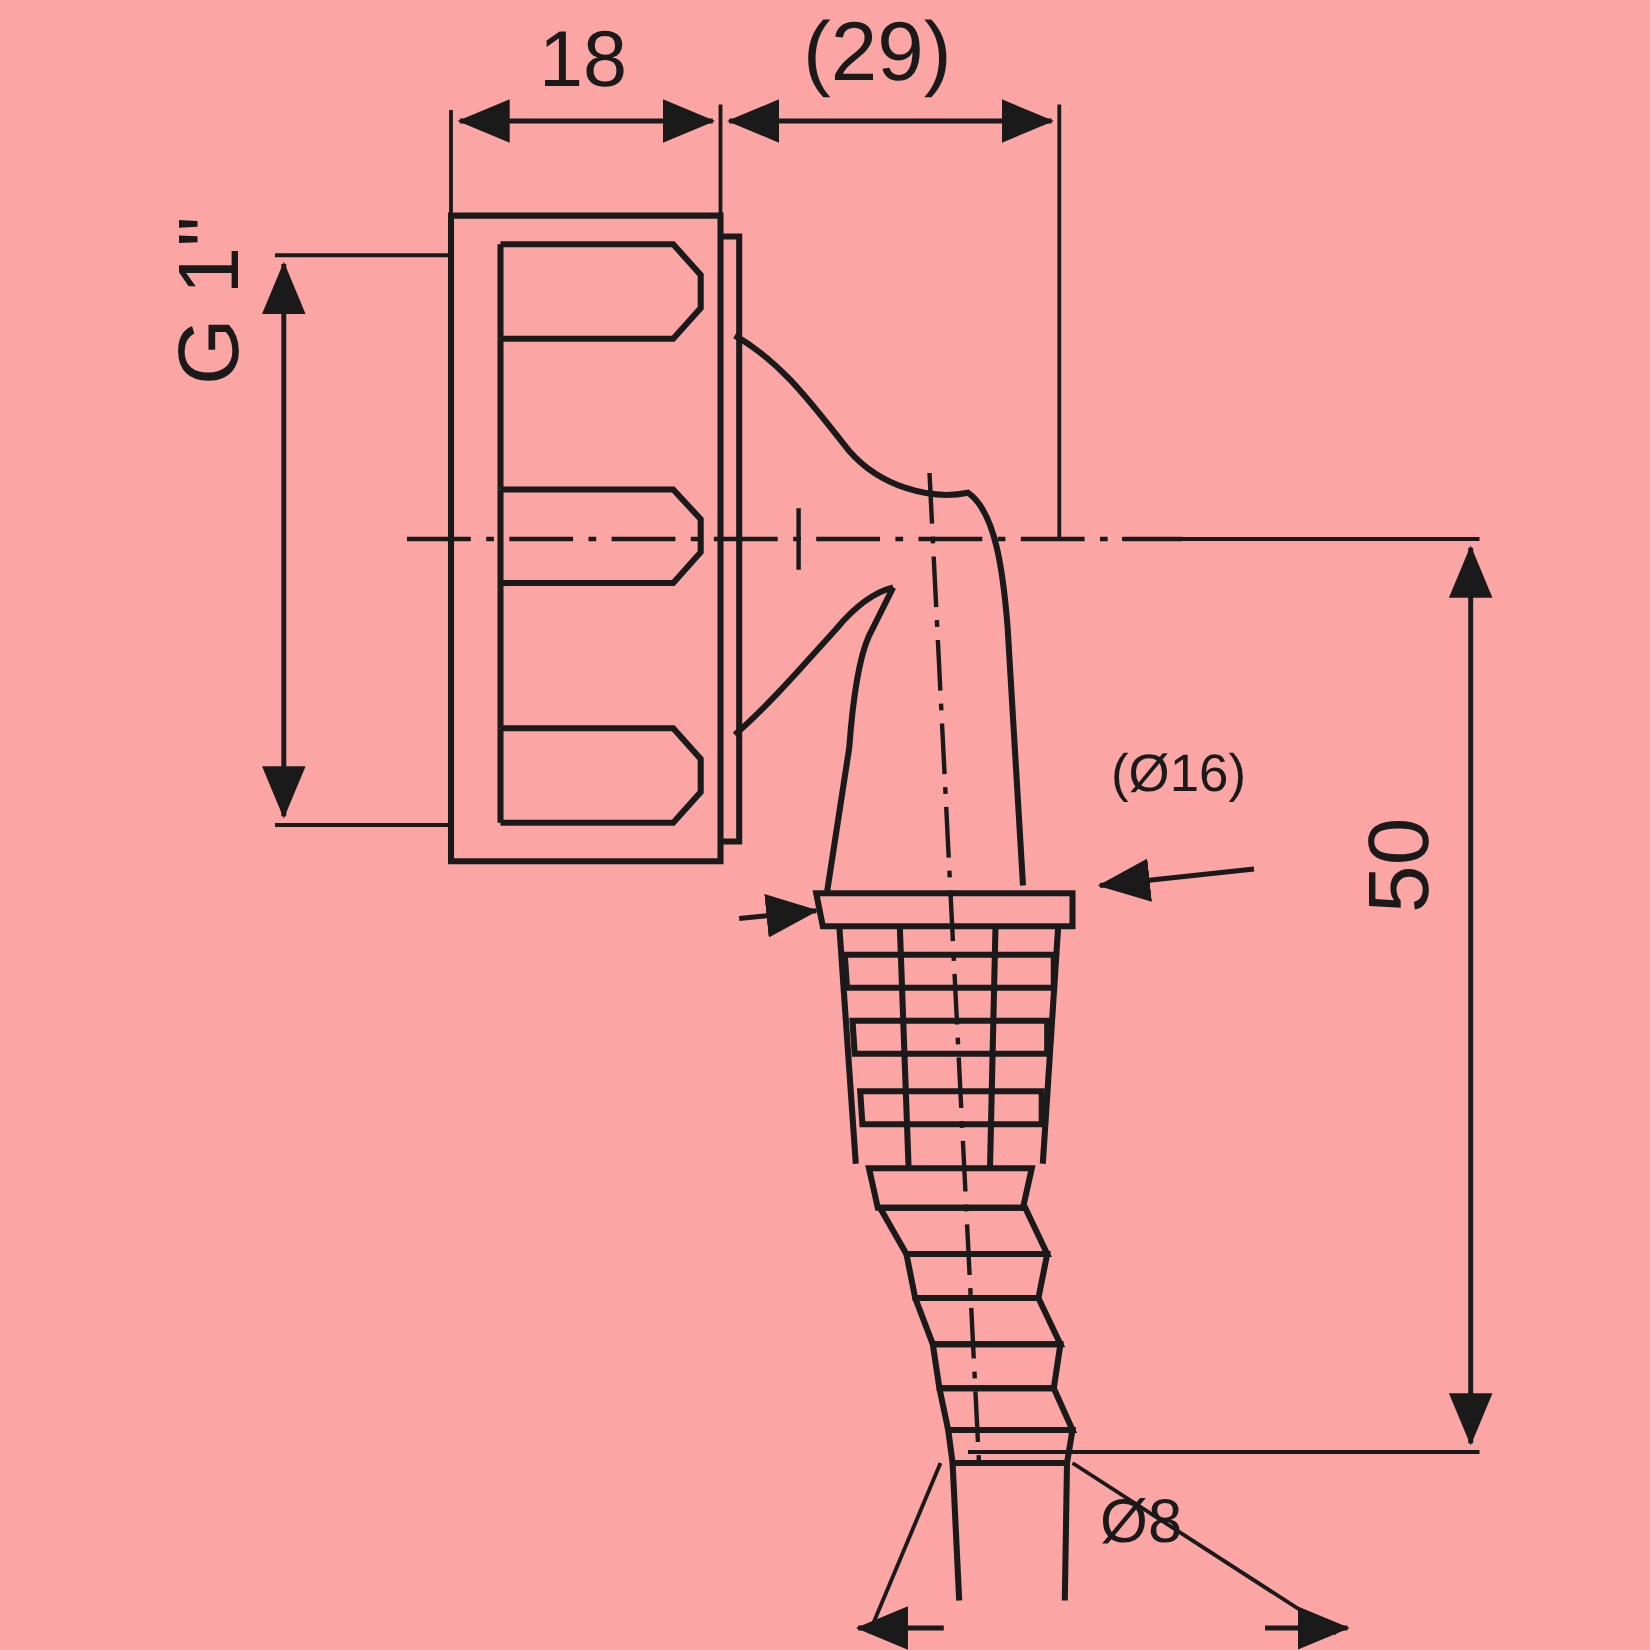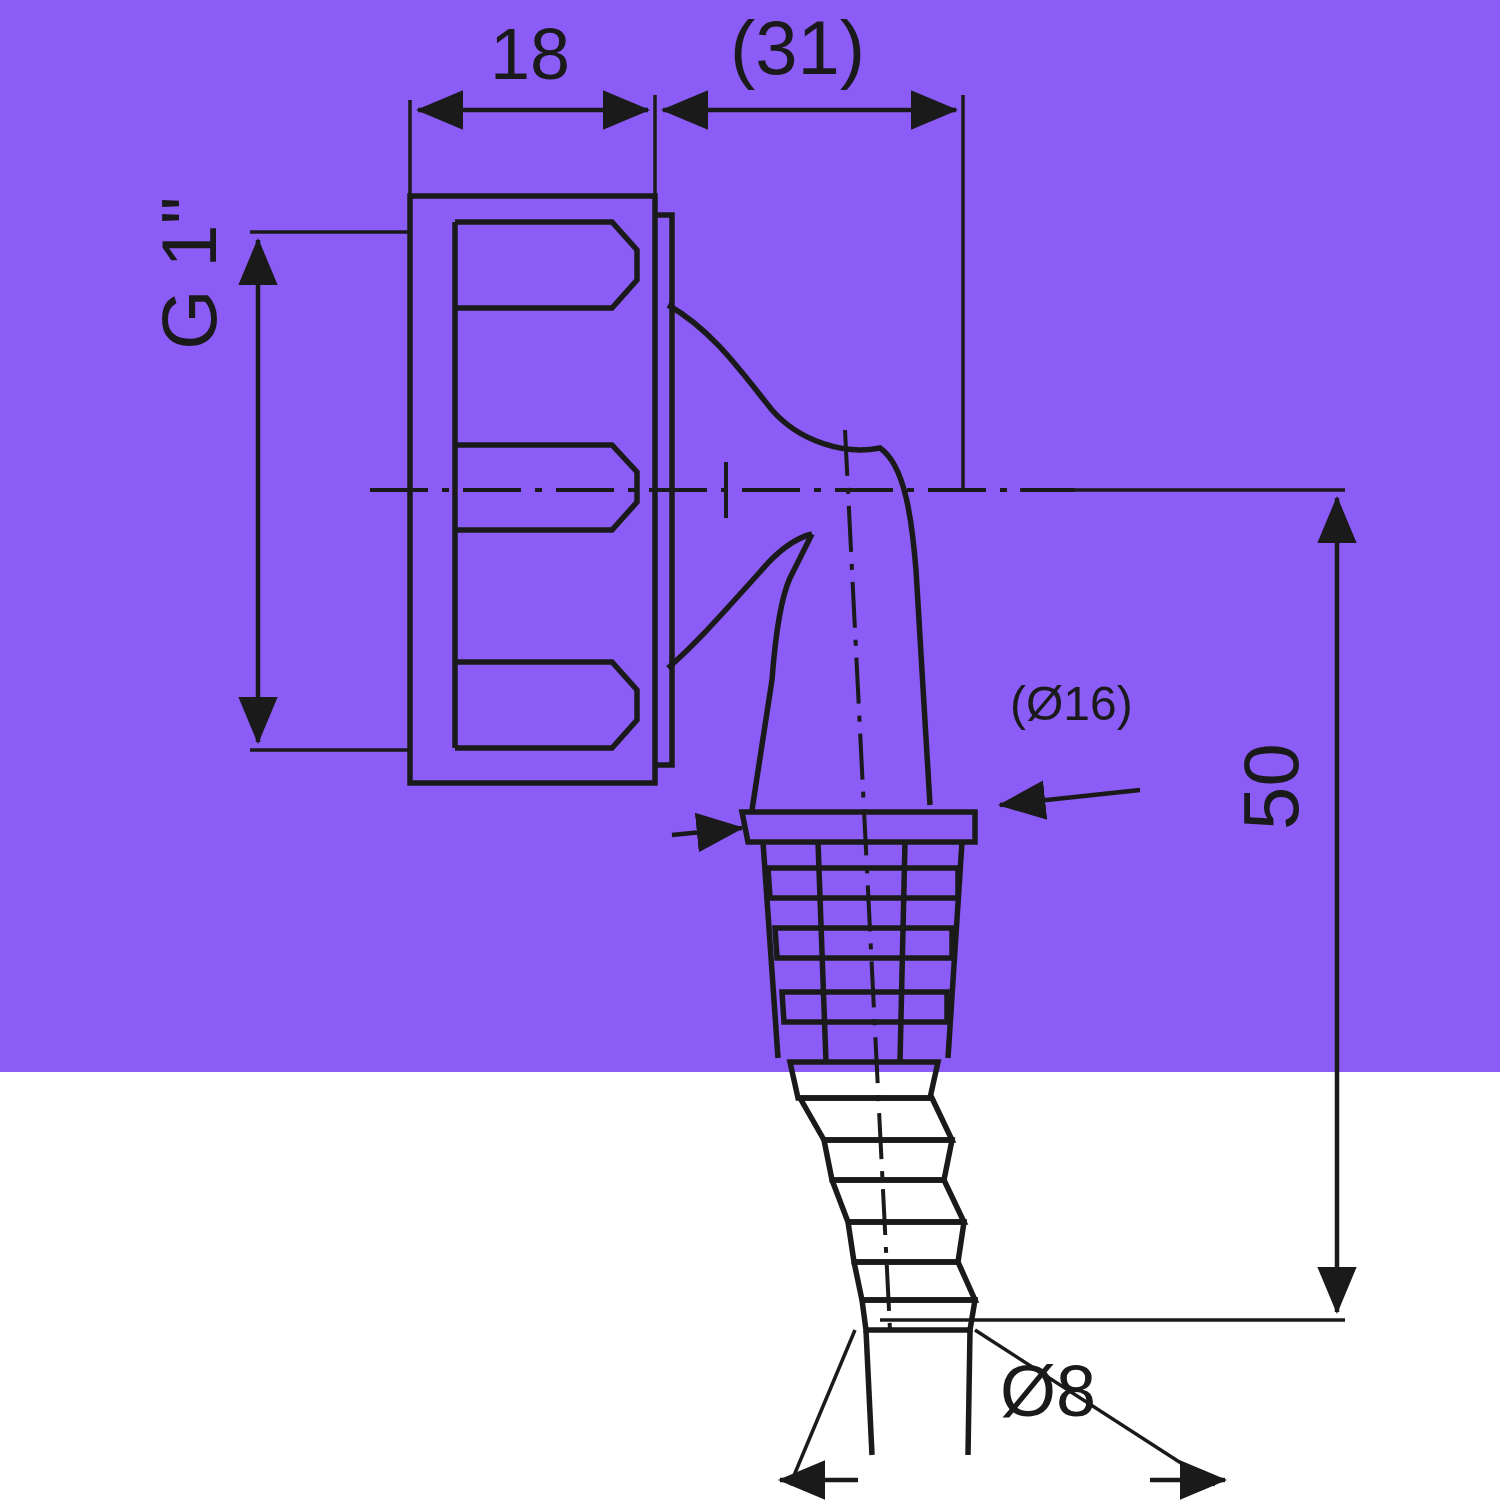--- a/index.html
+++ b/index.html
@@ -10,22 +10,22 @@
   body {
     width: 1500px;
     height: 1500px;
     font-family: "Liberation Sans", sans-serif;
     color: #1a1a1a;
     overflow: hidden;
   }
   #sheet {
     position: relative;
     width: 1500px;
-    height: 1072px;
-    background: #8b5cf6;
+    height: 1500px;
+    background: #fca5a5;
   }
   svg#drawing {
     position: absolute;
     left: 0;
     top: 0;
     width: 1500px;
     height: 1500px;
   }
   .dim-label {
     position: absolute;
@@ -33,21 +33,21 @@
     font-weight: 400;
     color: #1a1a1a;
     white-space: nowrap;
     line-height: 1;
   }
   .lbl-18   { left: 490px;  top: 18px;   font-size: 72px; }
   .lbl-21   { left: 730px;  top: 10px;   font-size: 76px; }
   .lbl-g1   { left: 150px;  top: 350px;  font-size: 78px; transform: rotate(-90deg); transform-origin: left top; }
   .lbl-d16  { left: 1010px; top: 680px;  font-size: 48px; }
   .lbl-50   { left: 1232px; top: 830px;  font-size: 78px; transform: rotate(-90deg); transform-origin: left top; }
-  .lbl-d8   { left: 1000px; top: 1355px; font-size: 72px; }
+  .lbl-d8   { left: 1000px; top: 1355px; font-size: 56px; }
 </style>
 </head>
 <body>
 
 <div id="sheet">
 
   <svg id="drawing" viewBox="0 0 1500 1500">
     <defs>
       <marker id="arrowEnd" viewBox="0 0 12 12" refX="11" refY="6" markerWidth="11" markerHeight="11" orient="auto-start-reverse">
         <path d="M 0 1.2 L 11.5 6 L 0 10.8 Z" fill="#1a1a1a"></path>
@@ -156,19 +156,19 @@
         <path d="M 862 1300 L 975 1300 L 970 1330 L 866 1330 Z"></path>
 
         <path d="M 866 1330 L 872 1455"></path>
         <path d="M 970 1330 L 968 1455"></path>
       </g>
 
     </g>
   </svg>
 
   <div class="dim-label lbl-18">18</div>
-  <div class="dim-label lbl-21">(31)</div>
+  <div class="dim-label lbl-21">(29)</div>
   <div class="dim-label lbl-g1">G 1"</div>
   <div class="dim-label lbl-d16">(Ø16)</div>
   <div class="dim-label lbl-50">50</div>
   <div class="dim-label lbl-d8">Ø8</div>
 
 </div>
 
 </body></html>

